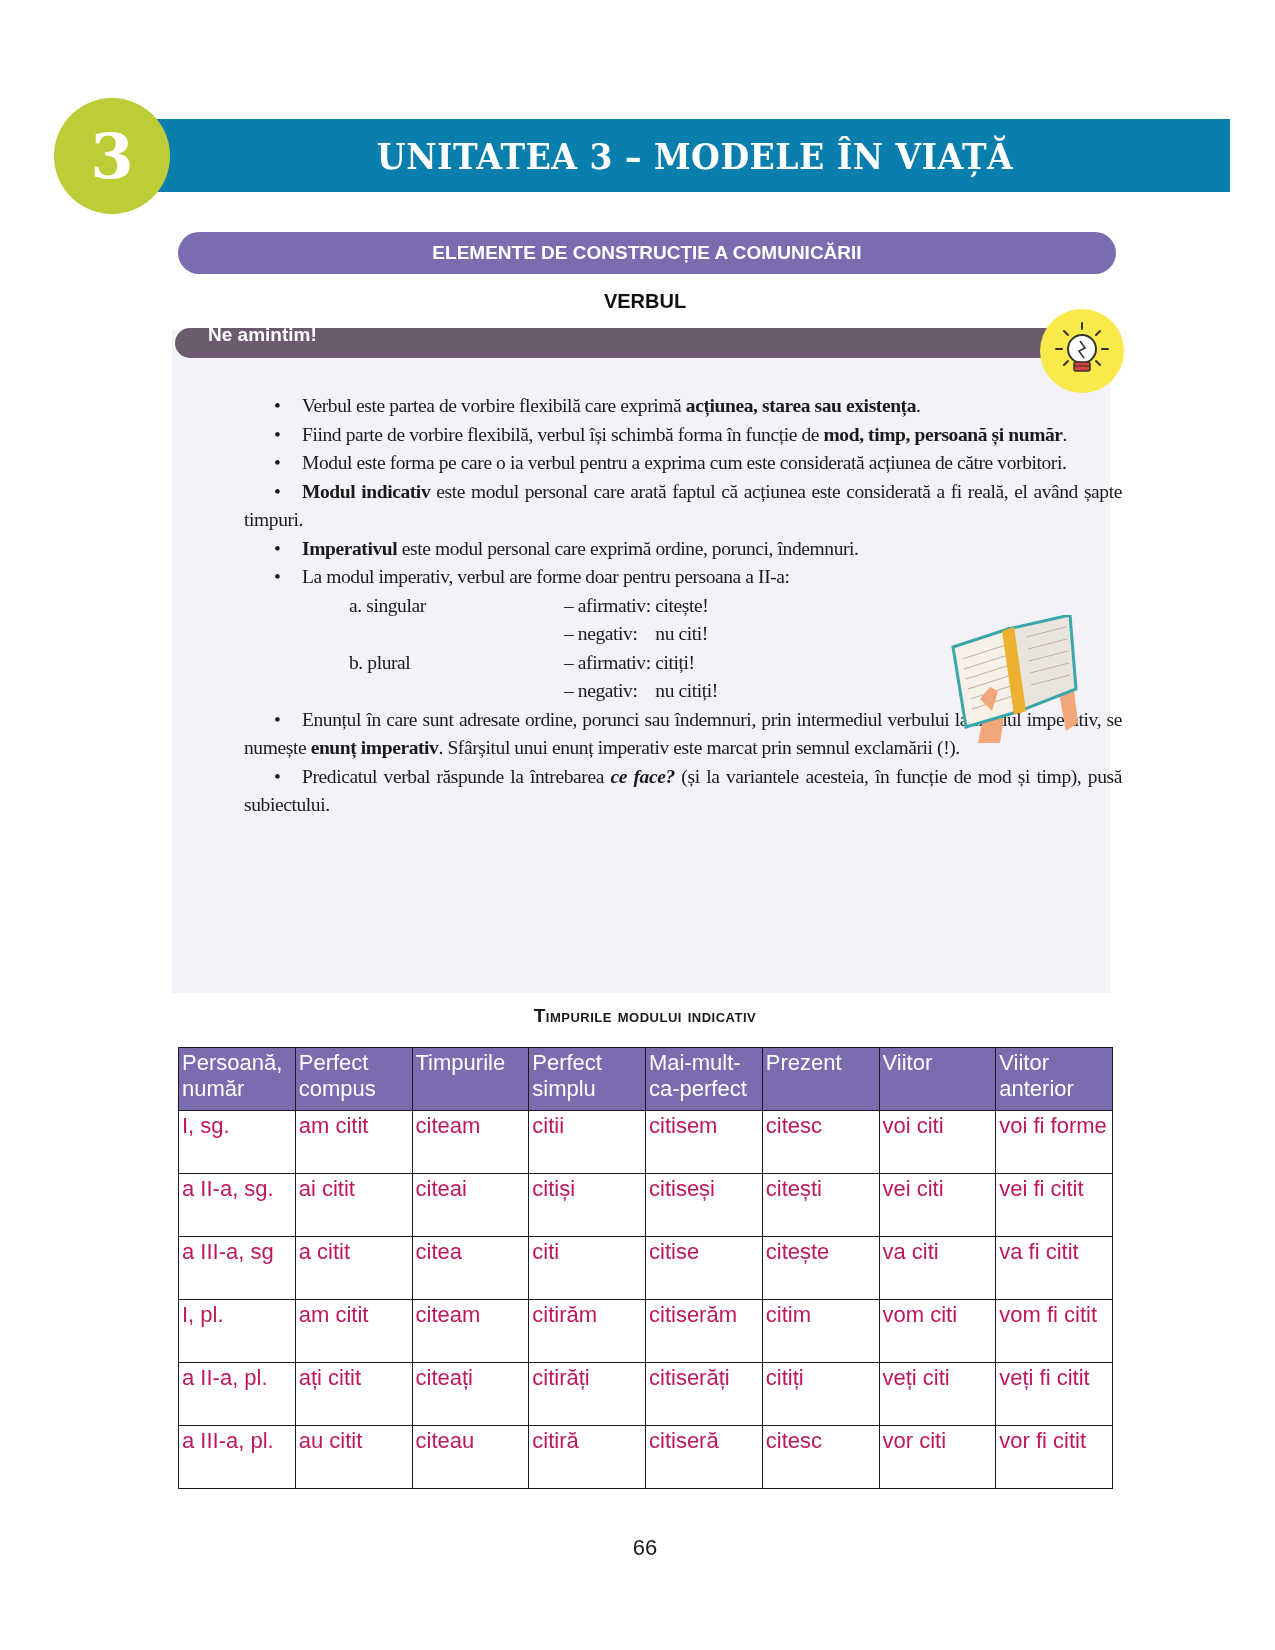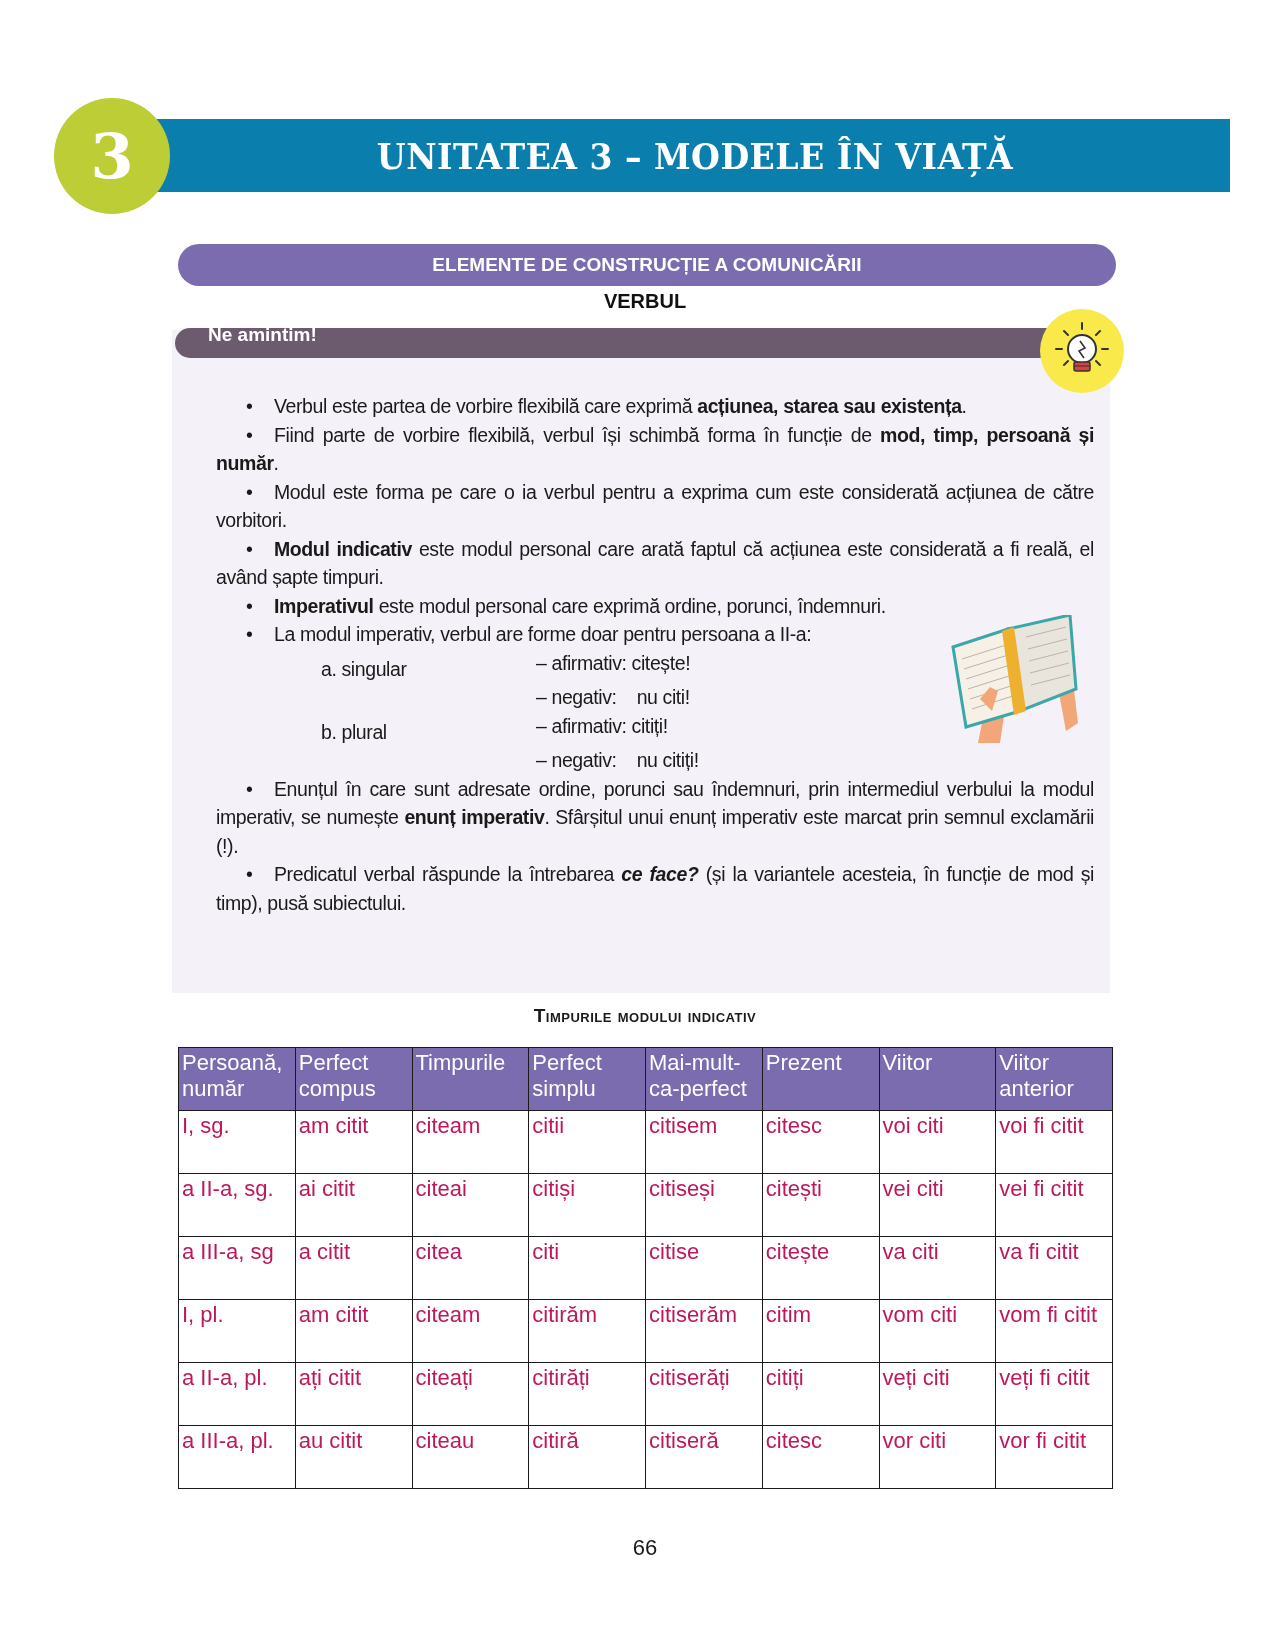--- a/index.html
+++ b/index.html
@@ -12,44 +12,44 @@
   .unit-title { position: absolute; left: 160px; top: 119px; width: 1070px; height: 73px;
                 display: flex; align-items: center; justify-content: center;
                 color: #ffffff; font-family: "DejaVu Serif", serif; font-weight: bold;
                 font-size: 36px; letter-spacing: 0.5px; transform: scaleX(0.92); }
   .unit-circle { position: absolute; left: 54px; top: 98px; width: 116px; height: 116px;
                  border-radius: 50%; background: #bdcd36; display: flex;
                  align-items: center; justify-content: center; color: #fff;
                  font-family: "DejaVu Serif", serif; font-weight: bold; font-size: 62px; }
 
   
-  .section-pill { position: absolute; left: 178px; top: 244px; width: 938px; height: 42px;
+  .section-pill { position: absolute; left: 178px; top: 232px; width: 938px; height: 42px;
                   background: #7b6cb0; border-radius: 21px; display: flex;
                   align-items: center; justify-content: center; color: #fff;
                   font-weight: bold; font-size: 19px; }
   .verbul { position: absolute; left: 0; top: 290px; width: 1290px; text-align: center;
             font-weight: bold; font-size: 20px; color: #111; }
 
   
   .remember-box { position: absolute; left: 172px; top: 330px; width: 938px; height: 663px;
                   background: #f4f1f8; }
   .remember-bar { position: absolute; left: 175px; top: 328px; width: 880px; height: 30px;
                   background: #6c5a6f; border-radius: 15px 0 0 15px; }
   .remember-label { position: absolute; left: 208px; top: 324px; color: #fff;
                     font-weight: bold; font-size: 19px; }
   .bulb { position: absolute; left: 1040px; top: 309px; width: 84px; height: 84px;
           border-radius: 50%; background: #fae94a; }
 
-  .body-text { position: absolute; left: 216px; top: 392px; width: 878px;
+  .body-text { position: absolute; left: 244px; top: 392px; width: 878px;
                font-size: 19.5px; line-height: 28.5px; color: #1a1a1a;
-               font-family: Liberation Sans, sans-serif; letter-spacing: -0.4px; }
+               font-family: Liberation Serif, serif; letter-spacing: -0.4px; }
   .para { text-align: justify; text-indent: 30px; margin: 0; }
   .para .bullet { display: inline-block; width: 28px; text-indent: 0; }
   .sub-row { display: flex; margin: 0; }
-  .sub-row .col-a { width: 215px; padding-left: 105px; margin-top: 6px; }
+  .sub-row .col-a { width: 215px; padding-left: 105px; }
   .sub-row .col-b { flex: 1; }
 
   .book { position: absolute; left: 948px; top: 615px; width: 135px; height: 130px; }
 
   
   .table-title { position: absolute; left: 0; top: 1005px; width: 1290px; text-align: center;
                  font-weight: bold; font-size: 19px; letter-spacing: 0.5px; font-variant: small-caps; }
   table.tenses { position: absolute; left: 178px; top: 1047px; width: 935px;
                  border-collapse: collapse; table-layout: fixed; }
   table.tenses th, table.tenses td { border: 1.5px solid #1a1a1a; vertical-align: top;
@@ -170,21 +170,21 @@
     </thead>
   <tbody id="tbody">
       <tr>
         <td>I, sg.</td>
         <td>am citit</td>
         <td>citeam</td>
         <td>citii</td>
         <td>citisem</td>
         <td>citesc</td>
         <td>voi citi</td>
-        <td>voi fi citit</td>
+        <td>voi fi forme</td>
       </tr>
       <tr>
         <td>a II-a, sg.</td>
         <td>ai citit</td>
         <td>citeai</td>
         <td>citiși</td>
         <td>citiseși</td>
         <td>citești</td>
         <td>vei citi</td>
         <td>vei fi citit</td>

